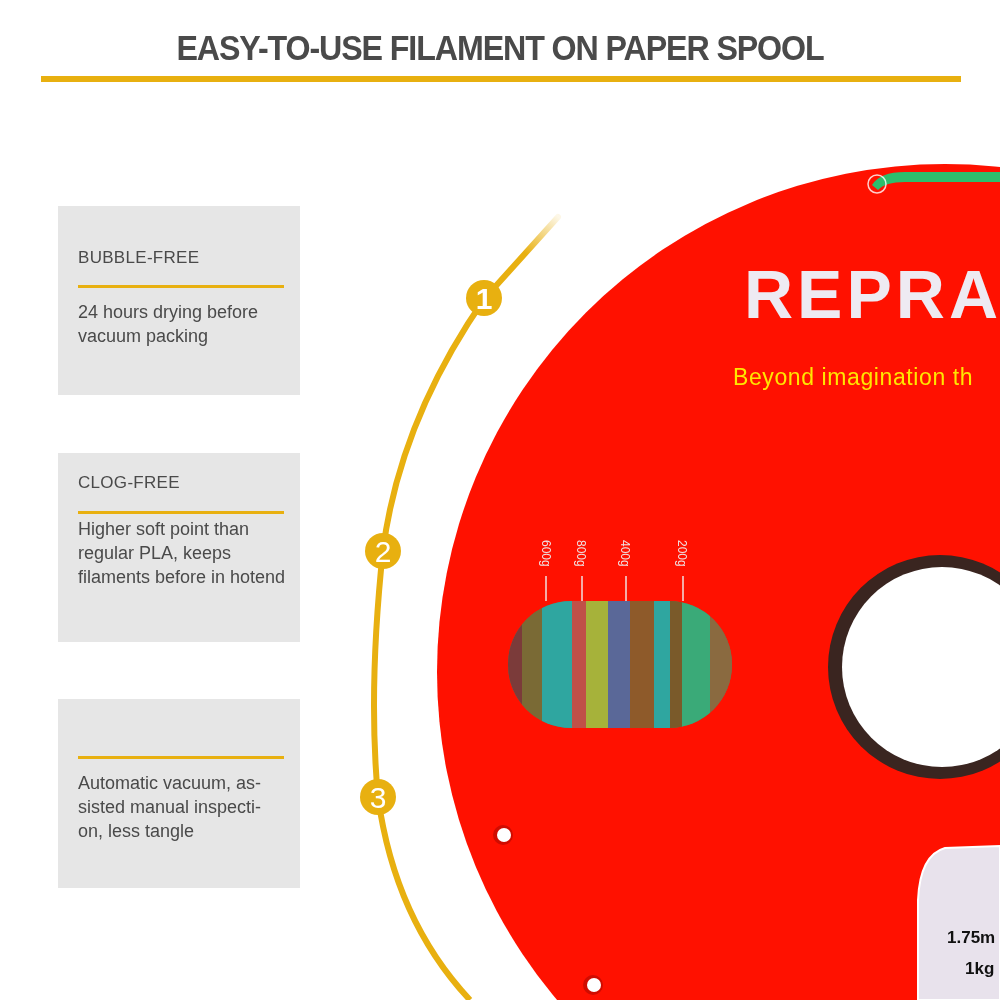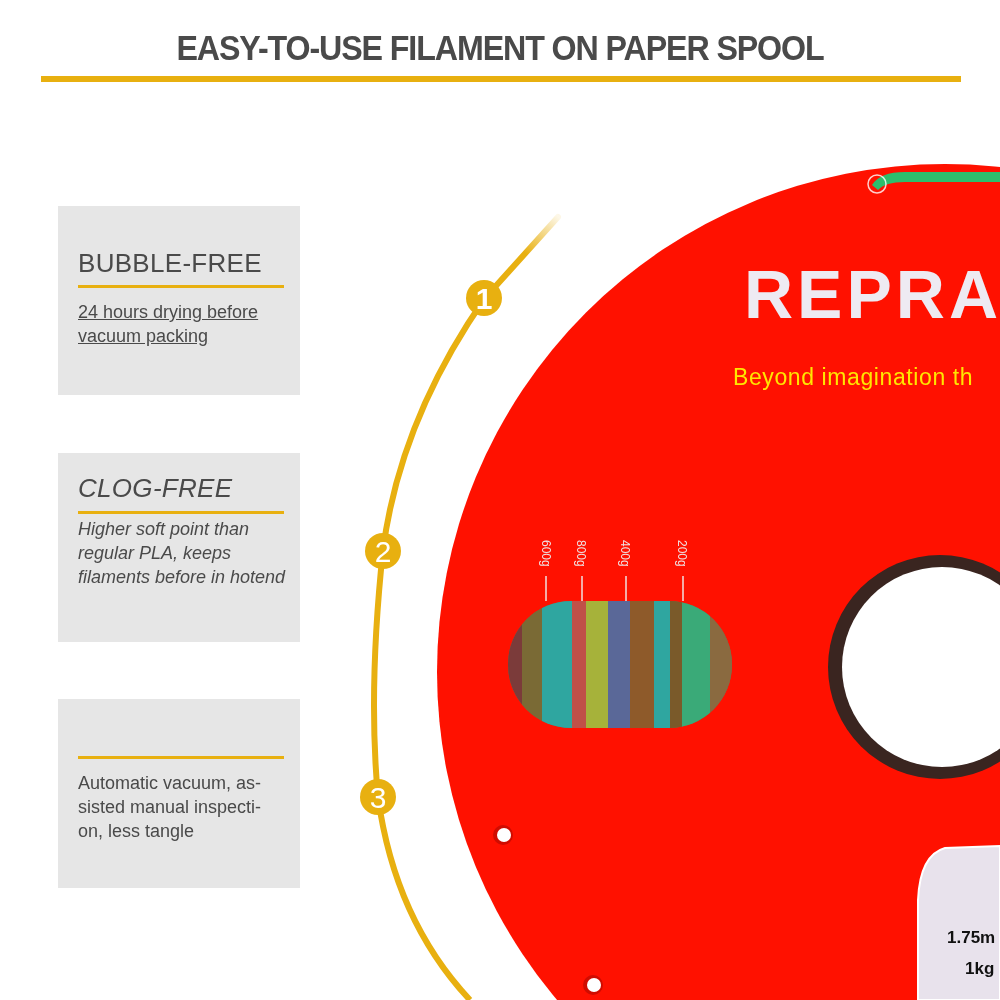--- a/index.html
+++ b/index.html
@@ -1,20 +1,20 @@
 <!DOCTYPE html>
 <html><head>
 <meta charset="utf-8">
 <style>
   html, body { margin:0; padding:0; }
   body { width:1000px; height:1000px; position:relative; overflow:hidden; background:#ffffff; font-family:"Liberation Sans", sans-serif; }
   .title { position:absolute; left:0; top:28px; width:1000px; text-align:center; font-family:"Liberation Sans", sans-serif; font-weight:bold; font-size:35px; color:#4a4a4a; letter-spacing:-1.2px; transform:scaleX(0.92); transform-origin:center; }
   .title-rule { position:absolute; left:41px; top:76px; width:920px; height:6px; background:#e8b010; }
   .card { position:absolute; left:58px; width:242px; height:189px; background:#e6e6e6; }
-  .card h2 { position:absolute; left:20px; margin:0; font-weight:normal; font-size:26px; color:#4a4a4a; letter-spacing:0.3px; white-space:nowrap; }
+  .card h2 { position:absolute; left:20px; margin:0; font-weight:normal; font-size:17px; color:#4a4a4a; letter-spacing:0.3px; white-space:nowrap; }
   .card .rule { position:absolute; left:20px; width:206px; height:3px; background:#e8b010; }
   .card p { position:absolute; left:20px; margin:0; width:215px; font-size:18px; line-height:24px; color:#4a4a4a; }
   svg.art { position:absolute; left:0; top:0; }
 </style>
 </head>
 <body>
 
 <div class="title">EASY-TO-USE FILAMENT ON PAPER SPOOL</div>
 <div class="title-rule"></div>
 
@@ -91,27 +91,27 @@
   </g>
   <g>
     <circle cx="378" cy="797" r="18" fill="#e8b010"></circle>
     <text x="378" y="808" text-anchor="middle" font-family="Liberation Sans, sans-serif" font-size="30" fill="#ffffff">3</text>
   </g>
 </svg>
 
 <div class="card" style="top:206px;">
   <h2 style="top:42px;">BUBBLE-FREE</h2>
   <div class="rule" style="top:79px;"></div>
-  <p style="top:94px;text-decoration:underline;">
+  <p style="top:94px;">
     <span>24 hours drying before</span><br>
     <span>vacuum packing</span>
   </p>
 </div>
 
-<div class="card" style="top:453px;font-style:italic;">
+<div class="card" style="top:453px;">
   <h2 style="top:20px;">CLOG-FREE</h2>
   <div class="rule" style="top:58px;"></div>
   <p style="top:64px;">
     <span>Higher soft point than</span><br>
     <span>regular PLA, keeps</span><br>
     <span>filaments before in hotend</span>
   </p>
 </div>
 
 <div class="card" style="top:699px;">

